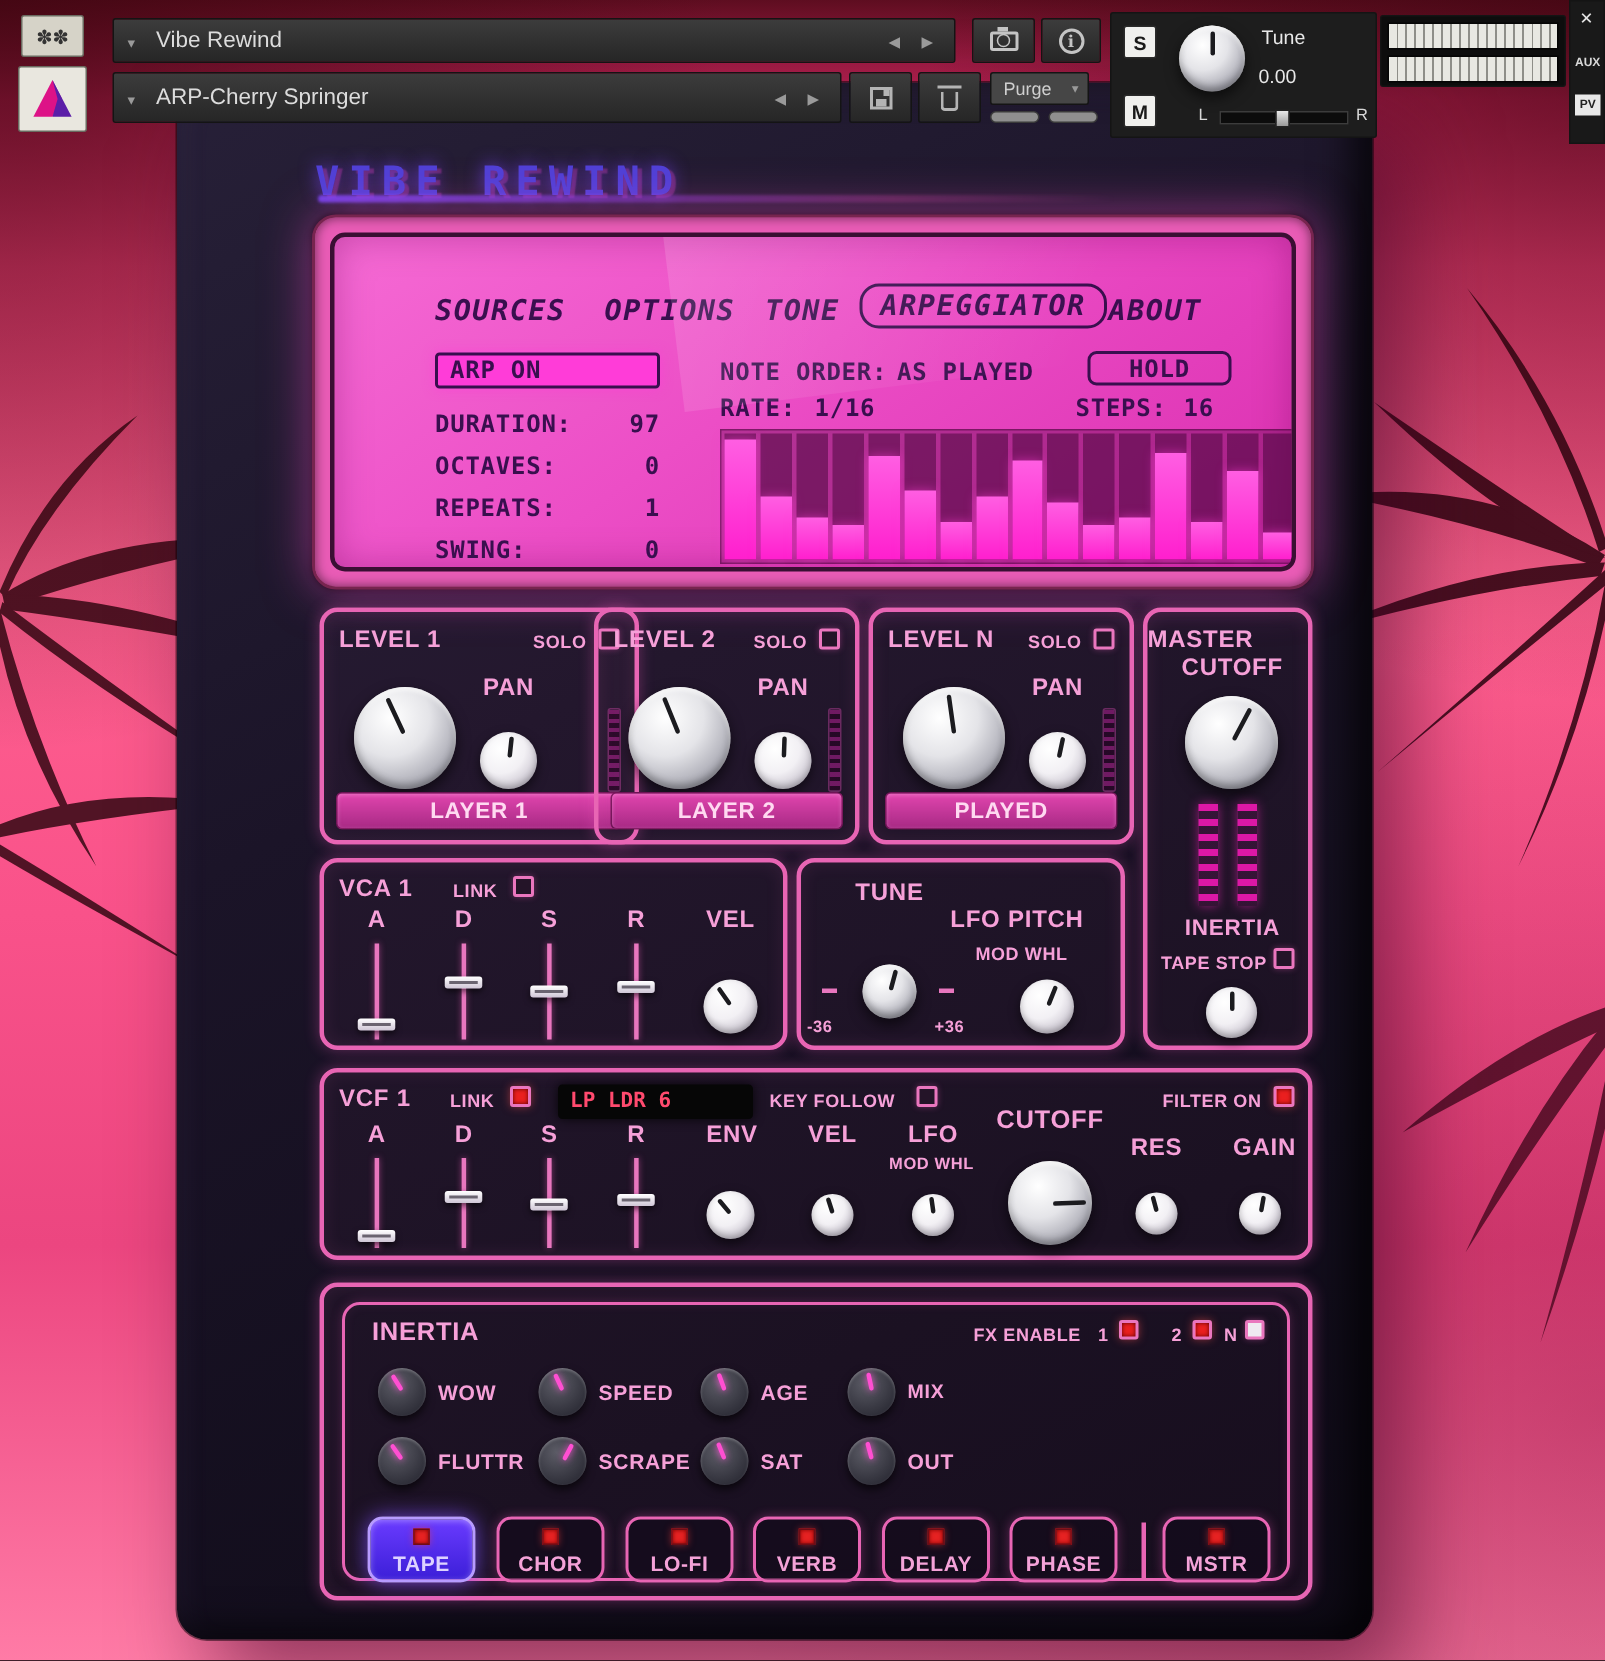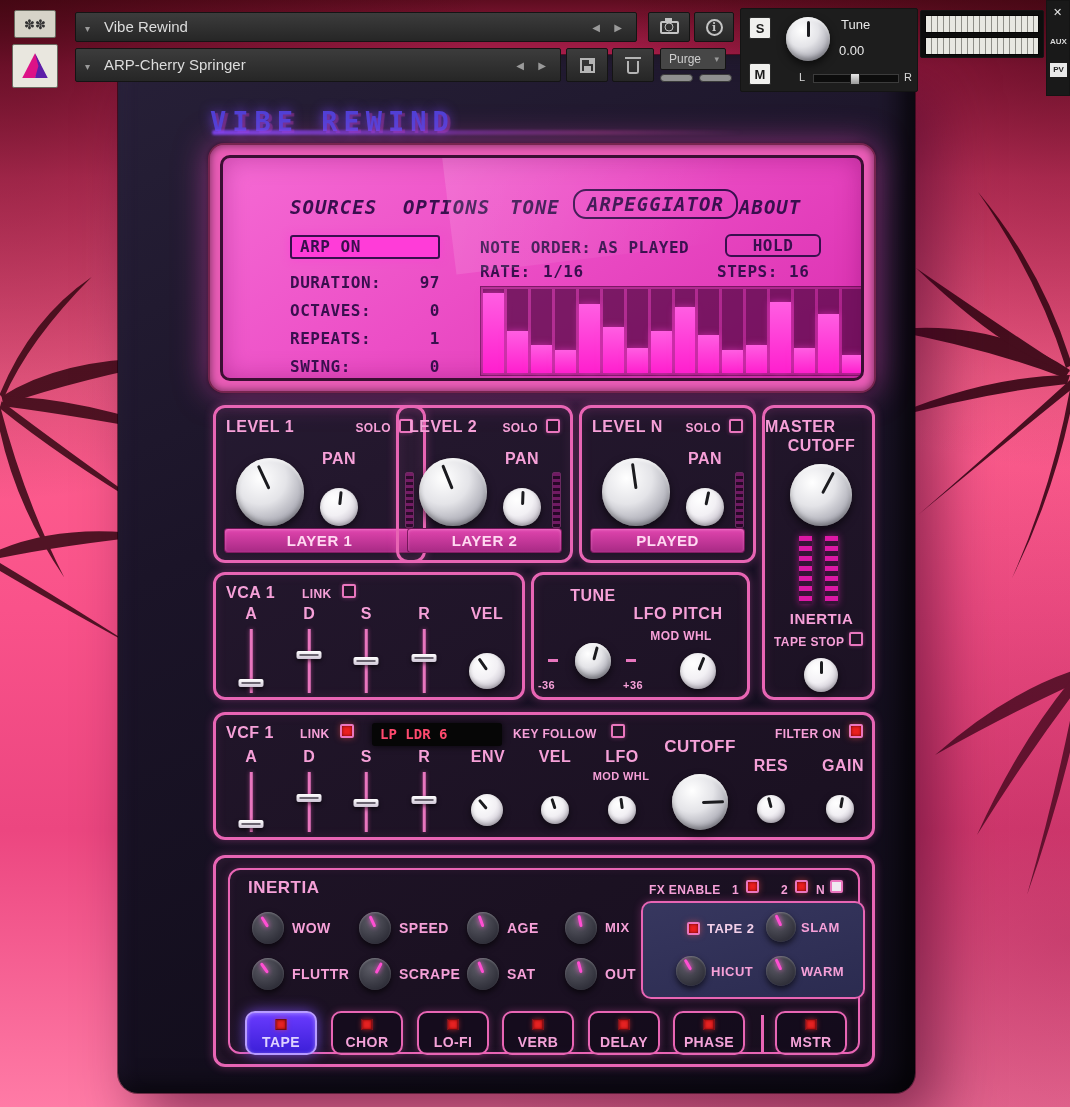--- a/index.html
+++ b/index.html
@@ -437,36 +437,20 @@
     <span class="ptext" style="left:183px;top:108px;font-size:14px">SCRAPE</span>
     <div class="knob dark" style="left:251px;top:100px;width:32px;height:32px;--a:-22deg">
         <div class="pt"></div>
       </div>
     <span class="ptext" style="left:291px;top:108px;font-size:14px">SAT</span>
     <div class="knob dark" style="left:349px;top:100px;width:32px;height:32px;--a:-15deg">
         <div class="pt"></div>
       </div>
     <span class="ptext" style="left:389px;top:108px;font-size:14px">OUT</span>
 
-    <div class="tapepanel" style="left:425px;top:43px;width:224px;height:98px">
-      <div class="chk" style="left:44px;top:19px;width:13px;height:13px" data-state="on"></div>
-      <span class="ptext" style="left:64px;top:18px;font-size:13px;color:#f2cfe8">TAPE 2</span>
-      <div class="knob dark" style="left:123px;top:9px;width:30px;height:30px;--a:-25deg">
-          <div class="pt"></div>
-        </div>
-      <span class="ptext" style="left:158px;top:17px;font-size:13px">SLAM</span>
-      <div class="knob dark" style="left:33px;top:53px;width:30px;height:30px;--a:-30deg">
-          <div class="pt"></div>
-        </div>
-      <span class="ptext" style="left:68px;top:61px;font-size:13px">HICUT</span>
-      <div class="knob dark" style="left:123px;top:53px;width:30px;height:30px;--a:-25deg">
-          <div class="pt"></div>
-        </div>
-      <span class="ptext" style="left:158px;top:61px;font-size:13px">WARM</span>
-    </div>
 
     <div class="fxbtn" style="left:29px;top:153px" data-state="true">
       <div class="led" style="left:50%;transform:translateX(-50%);top:6px" data-state="on"></div>
       <span class="blabel">TAPE</span>
     </div>
     <div class="fxbtn" style="left:115px;top:153px" data-state="false">
       <div class="led" style="left:50%;transform:translateX(-50%);top:6px" data-state="on"></div>
       <span class="blabel">CHOR</span>
     </div>
     <div class="fxbtn" style="left:201px;top:153px" data-state="false">

